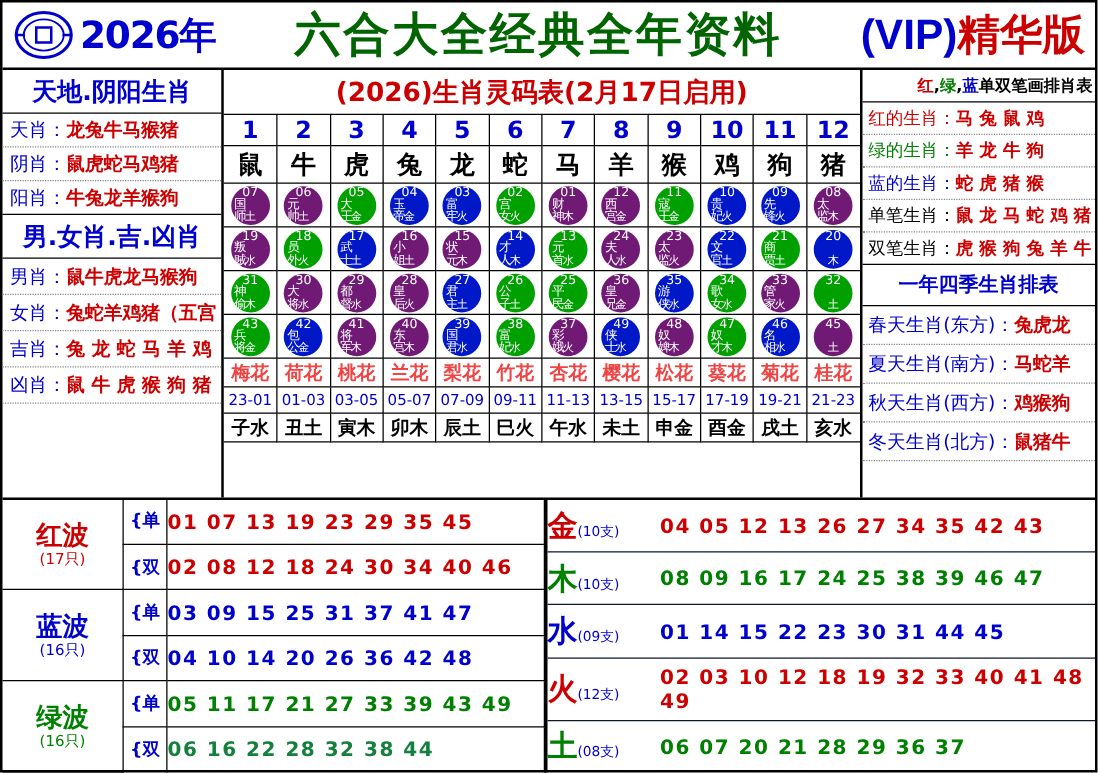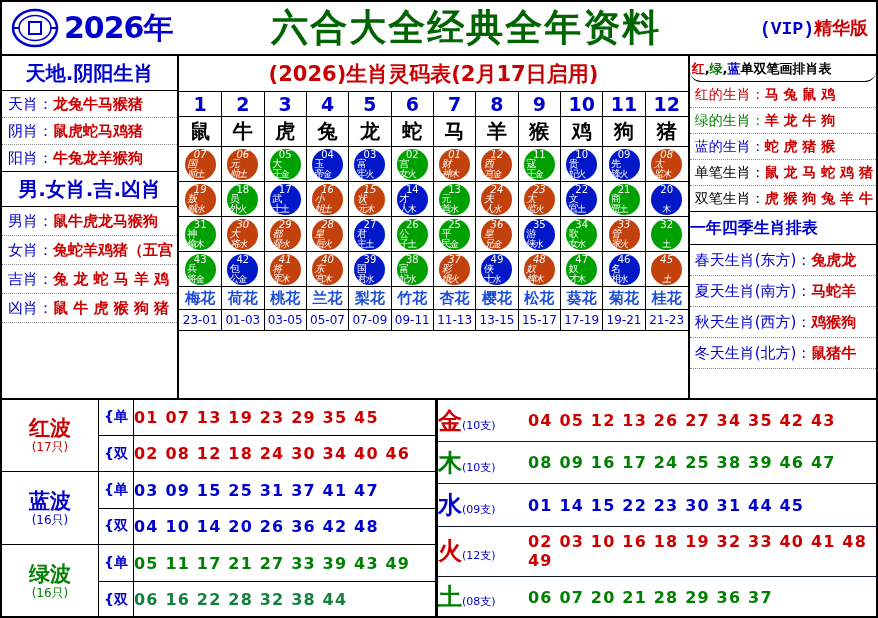--- a/index.html
+++ b/index.html
@@ -10,21 +10,21 @@
     overflow:hidden;
   }
   .page{position:relative;width:878px;height:618px;box-sizing:border-box;border:2px solid #000;}
 
   
   .header{position:relative;height:52px;border-bottom:2px solid #000;display:flex;align-items:center;}
   .logo{width:54px;height:40px;margin-left:6px;display:flex;align-items:center;justify-content:center;}
   .logo svg{display:block;}
   .year{font-size:30px;font-weight:bold;color:#0000cc;font-family:"DejaVu Sans",sans-serif;margin-left:2px;letter-spacing:-1px;}
   .main-title{flex:1;text-align:center;font-size:37px;font-weight:bold;color:#006400;letter-spacing:2px;font-family:"DejaVu Sans",sans-serif;}
-  .vip{font-size:18px;font-weight:bold;margin-right:8px;font-family:Liberation Mono, monospace;}
+  .vip{font-size:34px;font-weight:bold;margin-right:8px;font-family:Liberation Sans, sans-serif;}
   .vip .v{color:#0000cc;}
   .vip .j{color:#cc0000;}
 
   
   .body{display:flex;height:342px;border-bottom:2px solid #000;}
   .col-left{width:182px;border-right:2px solid #000;box-sizing:border-box;}
   .col-mid{width:524px;border-right:2px solid #000;box-sizing:border-box;position:relative;}
   .col-right{flex:1;box-sizing:border-box;}
 
   
@@ -42,35 +42,35 @@
   table.zodiac{border-collapse:collapse;width:100%;table-layout:fixed;}
   table.zodiac td{border-right:1px solid #000;border-bottom:1px solid #000;text-align:center;vertical-align:middle;}
   table.zodiac td:last-child{border-right:none;}
   .num-row td{font-size:19px;font-weight:bold;color:#0000cc;height:22px;font-family:"DejaVu Sans",sans-serif;}
   .ani-row td{font-size:20px;font-weight:bold;color:#000;height:25px;font-family:"DejaVu Sans",sans-serif;}
   .ball-row td{height:34px;padding:0;}
   .ball{width:31px;height:31px;border-radius:50%;margin:1px auto;position:relative;color:#fff;}
   .ball .bn{position:absolute;top:1px;left:0;right:0;font-size:10px;line-height:10px;font-family:"DejaVu Sans",sans-serif;}
   .ball .bz{position:absolute;top:10px;left:0;right:16px;font-size:10px;line-height:10px;font-family:"DejaVu Sans",sans-serif;}
   .ball .be{position:absolute;top:20px;left:0;right:0;font-size:9px;line-height:10px;font-family:"DejaVu Sans",sans-serif;}
-  .b-red{background:#c2410c;font-style:italic;}
+  .b-red{background:#701a75;}
   .b-blue{background:#0018c8;}
   .b-green{background:#00a000;}
-  .flower-row td{font-size:15px;font-weight:bold;color:#1d4ed8;height:20px;font-family:"DejaVu Sans",sans-serif;}
+  .flower-row td{font-size:15px;font-weight:bold;color:#ef4444;height:20px;font-family:"DejaVu Sans",sans-serif;}
   .date-row td{font-size:12px;color:#0000cc;height:18px;font-family:"DejaVu Sans",sans-serif;}
   .gz-row td{font-size:15px;font-weight:bold;color:#000;height:20px;font-family:"DejaVu Sans",sans-serif;}
 
   
-  .rc-title{text-align:left;font-size:13px;font-weight:bold;padding:4px 2px 3px;border-bottom:1.5px solid #000;font-family:"DejaVu Sans",sans-serif;white-space:nowrap;border-radius:11px;}
+  .rc-title{text-align:right;font-size:13px;font-weight:bold;padding:4px 2px 3px;border-bottom:1.5px solid #000;font-family:"DejaVu Sans",sans-serif;white-space:nowrap;}
   .rc-title .r{color:#cc0000;}.rc-title .g{color:#008000;}.rc-title .b{color:#0000cc;}.rc-title .k{color:#000;}
   .rc-row{font-size:14px;padding:4px 3px 3px 5px;font-family:"DejaVu Sans",sans-serif;border-bottom:1px dotted #888;white-space:nowrap;}
   .rc-row .lbl-r{color:#cc0000;} .rc-row .lbl-g{color:#008000;} .rc-row .lbl-b{color:#0000cc;} .rc-row .lbl-k{color:#000;}
   .rc-row .val{color:#cc0000;font-weight:bold;}
   .rc-sep{border-bottom:1.5px solid #000;}
-  .rc-sub{font-size:16px;font-weight:bold;color:#0000cc;padding:6px 0 5px;border-bottom:1.5px solid #000;font-family:"DejaVu Sans",sans-serif;}
+  .rc-sub{text-align:center;font-size:16px;font-weight:bold;color:#0000cc;padding:6px 0 5px;border-bottom:1.5px solid #000;font-family:"DejaVu Sans",sans-serif;}
   .rc-season{font-size:15px;padding:6px 3px 5px 5px;font-family:"DejaVu Sans",sans-serif;border-bottom:1px dotted #888;white-space:nowrap;}
   .rc-season .k{color:#0000cc;} .rc-season .v{color:#cc0000;font-weight:bold;}
 
   
   .footer{display:flex;height:218px;}
   .f-left{width:436px;border-right:2px solid #000;box-sizing:border-box;}
   .f-right{flex:1;box-sizing:border-box;}
   table.wave{border-collapse:collapse;width:100%;height:100%;table-layout:fixed;}
   table.wave td{border-bottom:1px solid #000;border-right:1px solid #000;padding:0;}
   table.wave tr:last-child td{border-bottom:none;}
@@ -519,20 +519,34 @@
               <td>05-07</td>
               <td>07-09</td>
               <td>09-11</td>
               <td>11-13</td>
               <td>13-15</td>
               <td>15-17</td>
               <td>17-19</td>
               <td>19-21</td>
               <td>21-23</td>
             </tr>
+        <tr class="gz-row" id="row-gz">
+              <td>子水</td>
+              <td>丑土</td>
+              <td>寅木</td>
+              <td>卯木</td>
+              <td>辰土</td>
+              <td>巳火</td>
+              <td>午水</td>
+              <td>未土</td>
+              <td>申金</td>
+              <td>酉金</td>
+              <td>戌土</td>
+              <td>亥水</td>
+            </tr>
       </tbody>
         </table>
     </div>
 
     <div class="col-right">
       <div class="rc-title">
         <span class="r">红</span><span class="k">,</span><span class="g">绿</span><span class="k">,</span><span class="b">蓝</span><span class="k">单双笔画排肖表</span>
       </div>
       <div class="rc-row"><span class="lbl-r">红的生肖：</span><span class="val">马 兔 鼠 鸡</span></div>
       <div class="rc-row"><span class="lbl-g">绿的生肖：</span><span class="val">羊 龙 牛 狗</span></div>
@@ -600,21 +614,21 @@
             <tr>
               <td class="ename"><span class="n" style="color:#008000">木</span><span class="c">(10支)</span></td>
               <td class="enums" style="color: rgb(0, 128, 0);">08 09 16 17 24 25 38 39 46 47</td>
             </tr>
             <tr>
               <td class="ename"><span class="n" style="color:#0000cc">水</span><span class="c">(09支)</span></td>
               <td class="enums" style="color: rgb(0, 0, 204);">01 14 15 22 23 30 31 44 45</td>
             </tr>
             <tr>
               <td class="ename"><span class="n" style="color:#cc0000">火</span><span class="c">(12支)</span></td>
-              <td class="enums" style="color: rgb(204, 0, 0);">02 03 10 16 18 19 32 33 40 41 48 49</td>
+              <td class="enums" style="color: rgb(204, 0, 0);">02 03 10 12 18 19 32 33 40 41 48 49</td>
             </tr>
             <tr>
               <td class="ename"><span class="n" style="color:#008000">土</span><span class="c">(08支)</span></td>
               <td class="enums" style="color: rgb(0, 128, 0);">06 07 20 21 28 29 36 37</td>
             </tr>
           </tbody>
         </table>
     </div>
   </div>
 

